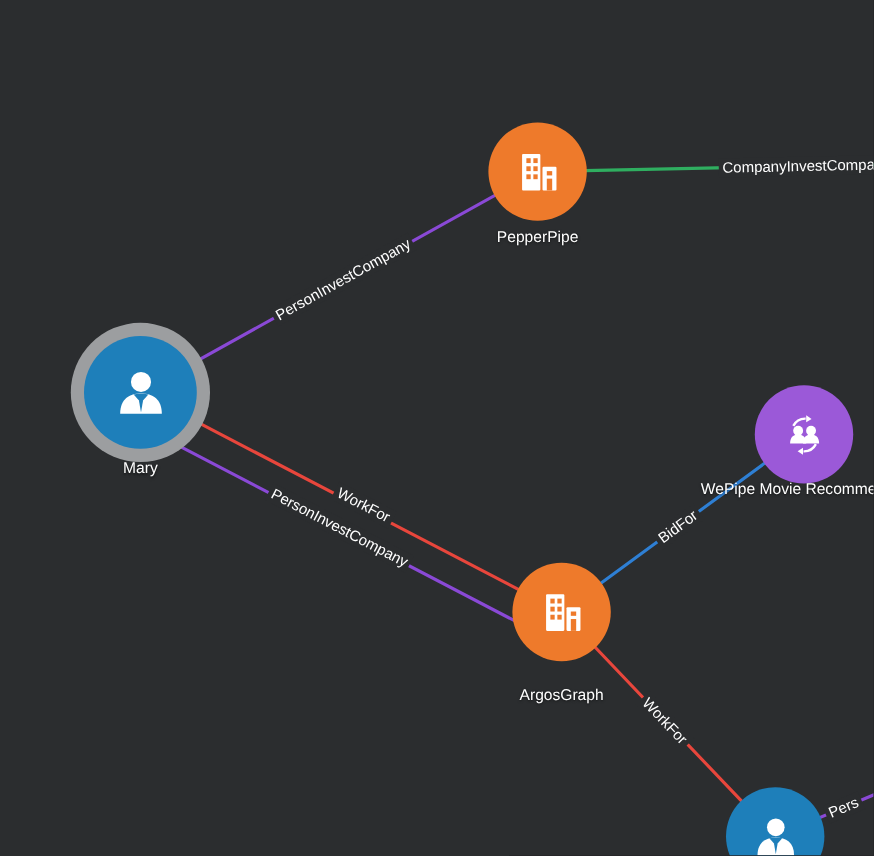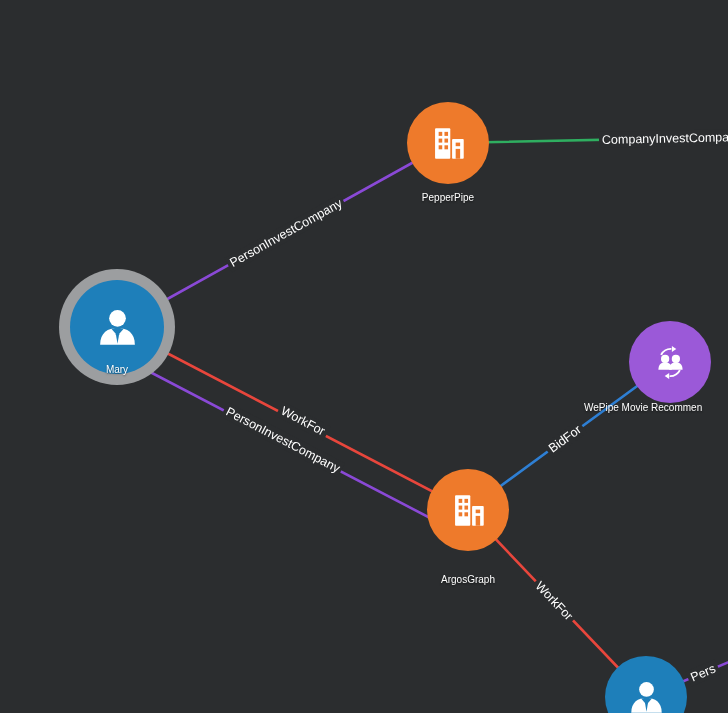--- a/index.html
+++ b/index.html
@@ -52,21 +52,21 @@
     cursor: pointer;
   }
   .node .icon {
     display: flex;
     align-items: center;
     justify-content: center;
   }
   .node-label {
     position: absolute;
     color: #ffffff;
-    font-size: 10px;
+    font-size: 13px;
     white-space: nowrap;
     text-shadow: 0 1px 2px rgba(0,0,0,0.55);
     z-index: 4;
   }
 </style>
 </head>
 <body>
 
 <div class="canvas" style="width: 728px; height: 713px; background: rgb(43, 45, 47);">
   <svg class="edges-layer" xmlns="http://www.w3.org/2000/svg">
@@ -91,21 +91,21 @@
       <div class="node" style="left: 70px; top: 280px; width: 94px; height: 94px; background: rgb(30, 127, 186); box-shadow: rgb(156, 158, 160) 0px 0px 0px 11px;">
         <span class="icon">
           <svg viewBox="0 0 48 48" width="49" height="49">
             <circle cx="24" cy="15" r="8.2" fill="#ffffff"></circle>
             <path d="M7 41 C7 29 14.5 24.5 24 24.5 C33.5 24.5 41 29 41 41 Z" fill="#ffffff"></path>
             <path d="M18 25.2 L24 32 L30 25.2 L26.5 24.6 L21.5 24.6 Z" fill="#1e7fba"></path>
             <path d="M22.4 30.5 L24 40 L25.6 30.5 L24 28.4 Z" fill="#1e7fba"></path>
           </svg>
         </span>
       </div>
-      <div class="node-label" style="top: 369px; left: 117px; transform: translate(-50%, -50%); text-align: right;">Mary</div>
+      <div class="node-label" style="top: 390px; left: 117px; transform: translate(-50%, -50%); text-align: right;">Mary</div>
       <div class="node" style="left: 407px; top: 102px; width: 82px; height: 82px; background: rgb(238, 122, 43);">
         <span class="icon">
           <svg viewBox="0 0 48 48" width="43" height="43">
             <rect x="9" y="7" width="17" height="34" rx="1" fill="#ffffff"></rect>
             <rect x="28" y="19" width="13" height="22" rx="1" fill="#ffffff"></rect>
             <rect x="13" y="11" width="4" height="4.5" fill="#ee7a2b"></rect>
             <rect x="19.5" y="11" width="4" height="4.5" fill="#ee7a2b"></rect>
             <rect x="13" y="18.5" width="4" height="4.5" fill="#ee7a2b"></rect>
             <rect x="19.5" y="18.5" width="4" height="4.5" fill="#ee7a2b"></rect>
             <rect x="13" y="26" width="4" height="4.5" fill="#ee7a2b"></rect>

